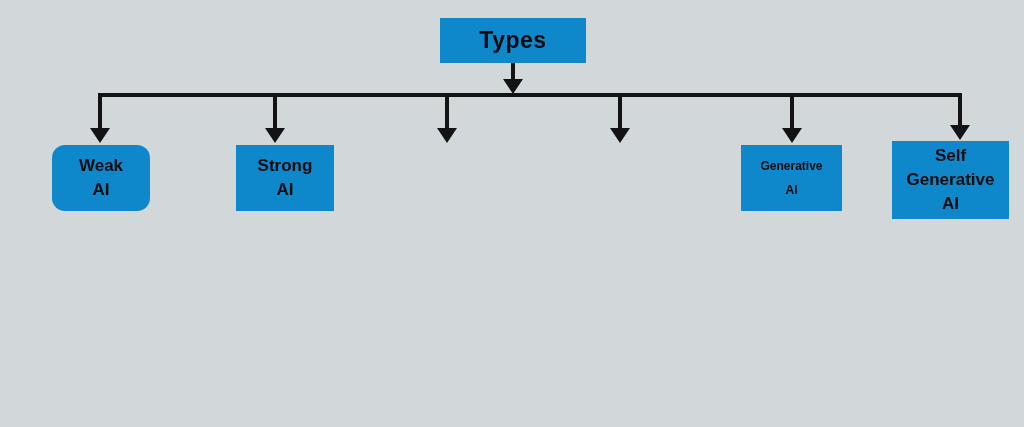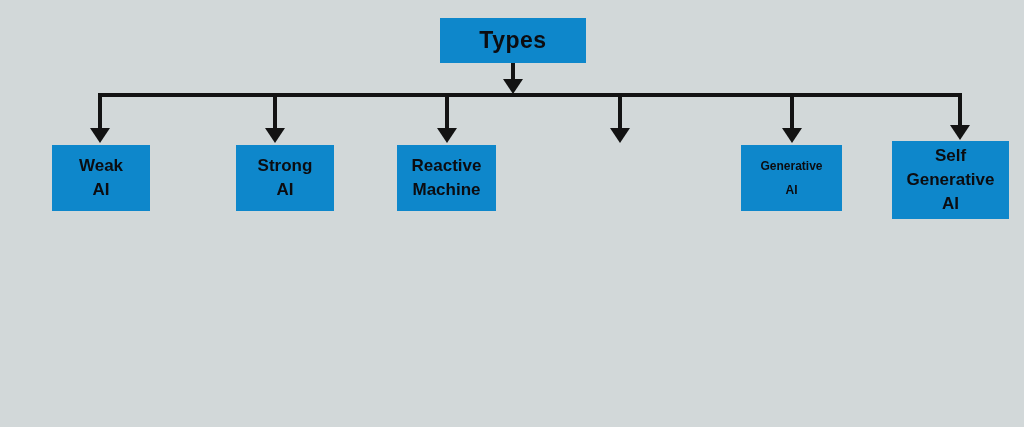--- a/index.html
+++ b/index.html
@@ -52,21 +52,21 @@
     width: 146px; height: 45px;
     font-size: 23px;
     letter-spacing: 0.5px;
   }
   .child {
     top: 145px;
     width: 98px; height: 66px;
     font-size: 17px;
     line-height: 24px;
   }
-  .c0 { left: 52px; }
+  .c0 { left: 52px; border-radius: 13px; }
   .c1 { left: 236px; }
   .c2 { left: 397px; width: 99px; }
   .c3 { left: 569px; width: 99px; }
   .c4 { left: 741px; width: 101px; font-size: 12px; }
   .c5 { left: 892px; top: 141px; width: 117px; height: 78px; }
 </style>
 </head>
 <body>
 
 <div class="canvas">
@@ -115,24 +115,20 @@
   <div class="node child c0">
     <span>Weak
 AI</span>
   </div>
 
   <div class="node child c1">
     <span>Strong
 AI</span>
   </div>
 
-  <div class="node child c2">
-    <span>Reactive
-Machine</span>
-  </div>
 
 
   <div class="node child c4">
     <span>Generative
 AI</span>
   </div>
 
   <div class="node child c5">
     <span>Self
 Generative

